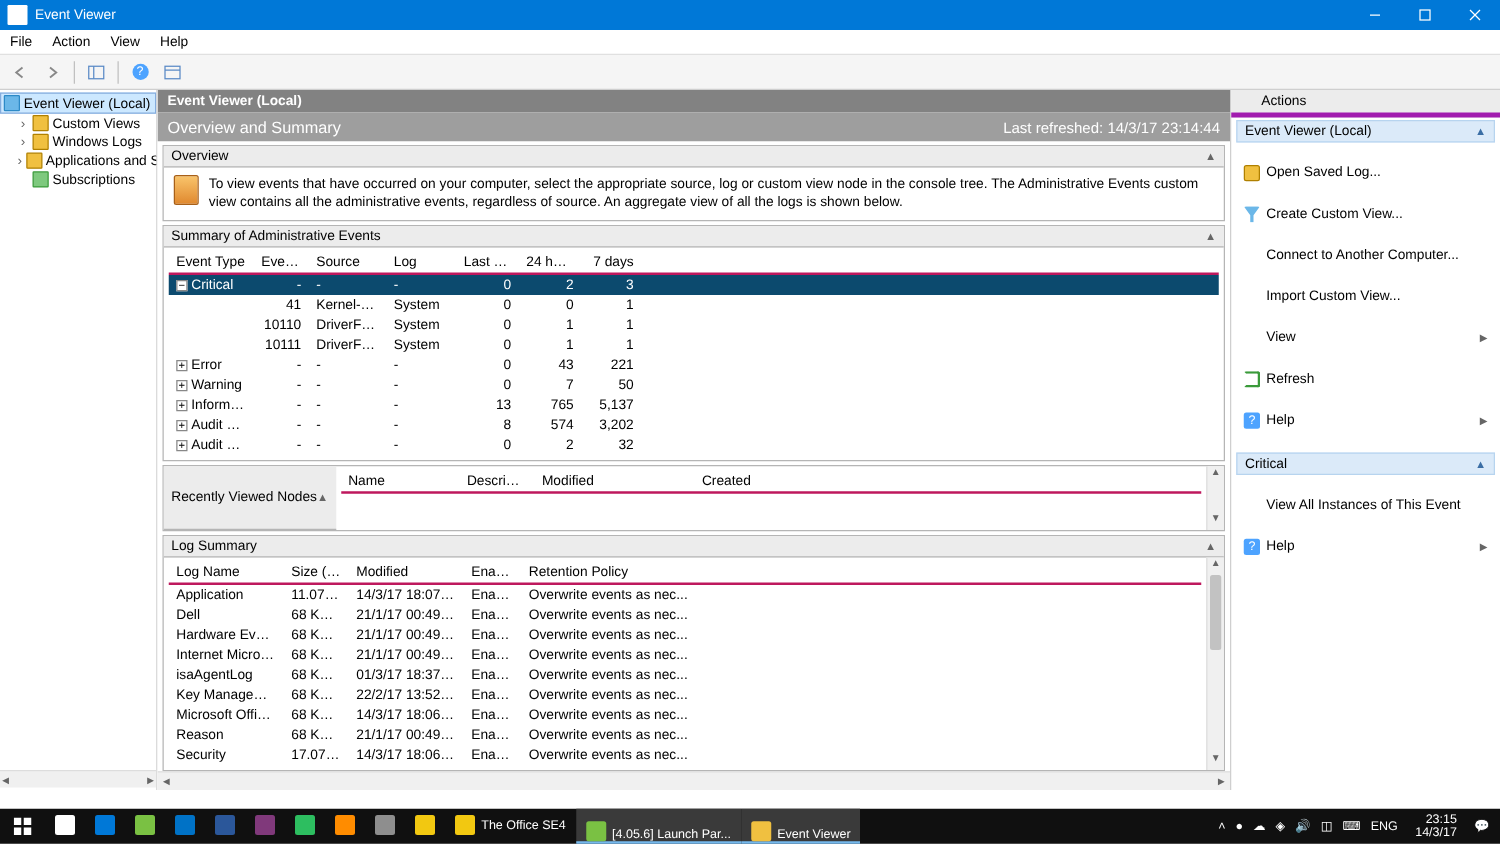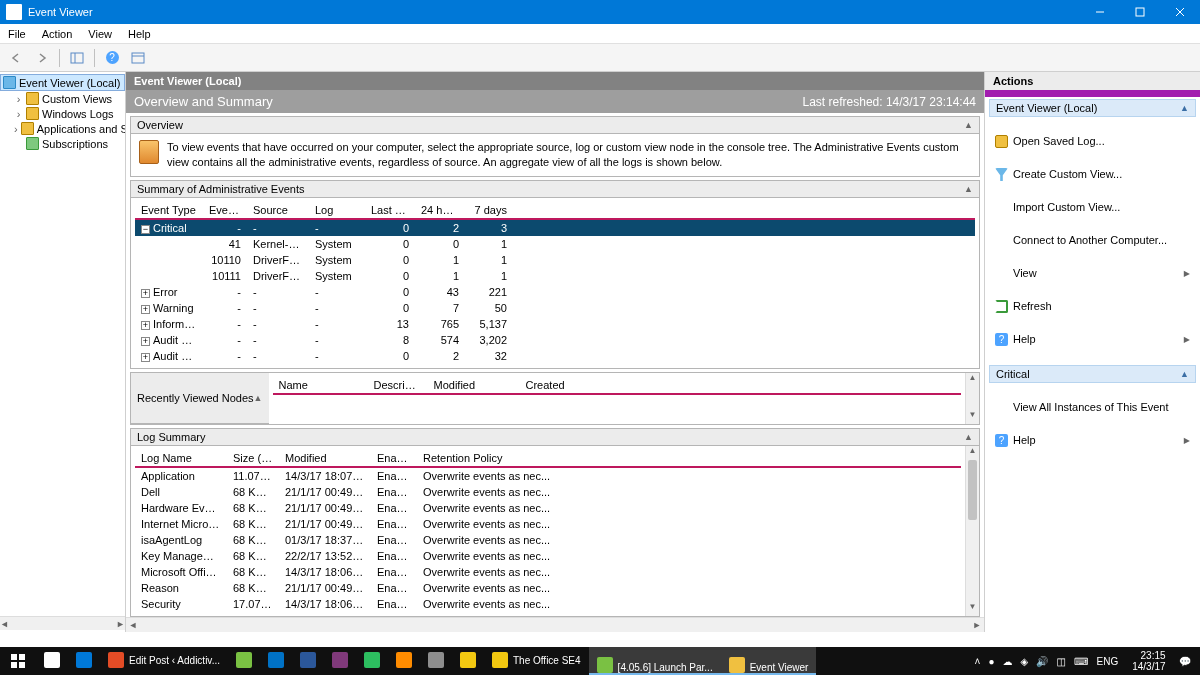--- a/index.html
+++ b/index.html
@@ -53,38 +53,38 @@
 .c-eid  { width: 44px; text-align: right; }
 .c-src  { width: 62px; }
 .c-log  { width: 56px; }
 .c-lh   { width: 50px; text-align: right; }
 .c-24   { width: 50px; text-align: right; }
 .c-7d   { width: 48px; text-align: right; }
 
 .rn-name { width: 95px; }
 .rn-desc { width: 60px; }
 .rn-mod  { width: 92px; }
-.rn-cre  { width: 80px; }
+.rn-cre  { width: 80px; margin-left: 36px; }
 
 .ls-name { width: 92px; }
 .ls-size { width: 52px; }
 .ls-mod  { width: 92px; }
 .ls-en   { width: 46px; }
 .ls-ret  { width: 140px; }
 
 .scroll-shell { position: relative; }
 .fake-vscroll { position: absolute; right: 0; top: 0; bottom: 0; width: 14px; background: #f0f0f0; border-left: 1px solid #ddd; }
 .fake-vscroll .thumb { position: absolute; left: 2px; right: 2px; top: 14px; height: 60px; background: #c2c2c2; border-radius: 2px; }
 .fake-vscroll .arr { position: absolute; left: 0; right: 0; height: 14px; text-align: center; font-size: 8px; color: #666; }
 .fake-vscroll .arr.up { top: 0; }
 .fake-vscroll .arr.dn { bottom: 0; }
 
 
 .actionspane { width: 216px; border-left: 1px solid #cfcfcf; font-size: 11px; display: flex; flex-direction: column; }
-.actions-hdr { background: #ececec; padding: 3px 8px; font-weight: bold; border-bottom: 7px solid #a21caf; }
+.actions-hdr { background: #ececec; padding: 3px 24px; font-weight: normal; border-bottom: 4px solid #a21caf; }
 .actions-group-hdr { background: #dbeaf9; border: 1px solid #b7d4ef; margin: 2px 4px 0; padding: 2px 6px; display: flex; justify-content: space-between; align-items: center; font-size: 11px; }
 .actions-group-hdr .caret { color: #3b6ea5; font-size: 9px; }
 .action-item { margin: 15px 4px; padding: 3px 6px 3px 24px; position: relative; display: flex; align-items: center; justify-content: space-between; }
 .action-item .aicon { position: absolute; left: 6px; top: 3px; width: 13px; height: 13px; border-radius: 2px; }
 .ai-open   { background: #f0c040; border: 1px solid #b08000; }
 .ai-funnel { background: #6bb7e8; border: 1px solid #2d8ac7; clip-path: polygon(0 0,100% 0,60% 55%,60% 100%,40% 100%,40% 55%); border: none; }
 .ai-refresh{ border: 2px solid #3a9a3a; border-radius: 50%; border-left-color: transparent; }
 .ai-help   { background: #4da3ff; border-radius: 50%; color: #fff; text-align: center; font-size: 10px; line-height: 13px; }
 .action-item .arrow { font-size: 8px; color: #666; }
 
@@ -448,24 +448,24 @@
     <div id="actions-g1">
         <div class="action-item">
           <span class="aicon ai-open"></span>
           <span>Open Saved Log...</span>
         </div>
         <div class="action-item">
           <span class="aicon ai-funnel"></span>
           <span>Create Custom View...</span>
         </div>
         <div class="action-item">
+          <span>Connect to Another Computer...</span>
+        </div>
+        <div class="action-item">
           <span>Import Custom View...</span>
-        </div>
-        <div class="action-item">
-          <span>Connect to Another Computer...</span>
         </div>
         <div class="action-item">
           <span>View</span>
           <span class="arrow">▶</span>
         </div>
         <div class="action-item">
           <span class="aicon ai-refresh"></span>
           <span>Refresh</span>
         </div>
         <div class="action-item">
@@ -499,24 +499,20 @@
         <rect x="0" y="8" width="6" height="6" fill="#fff"></rect>
         <rect x="8" y="8" width="6" height="6" fill="#fff"></rect>
       </svg>
   </div>
   <div id="taskbar-items" style="display:flex;align-items:center;">
       <div class="tb-item">
         <span class="tbicon" style="background:#ffffff"></span>
       </div>
       <div class="tb-item">
         <span class="tbicon" style="background:#0078d7"></span>
-      </div>
-      <div class="tb-item">
-        <span class="tbicon" style="background:#e34c26"></span>
-        <span>Edit Post ‹ Addictiv...</span>
       </div>
       <div class="tb-item">
         <span class="tbicon" style="background:#7ac143"></span>
       </div>
       <div class="tb-item">
         <span class="tbicon" style="background:#0072c6"></span>
       </div>
       <div class="tb-item">
         <span class="tbicon" style="background:#2b579a"></span>
       </div>

